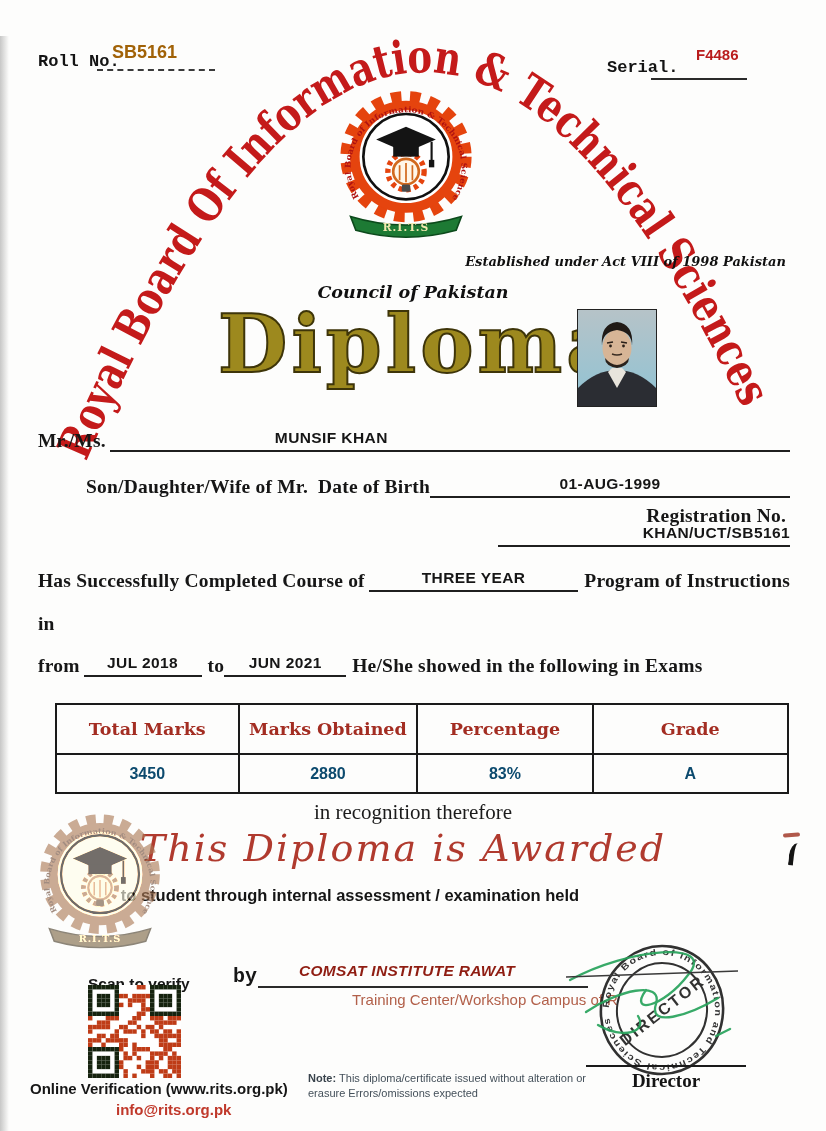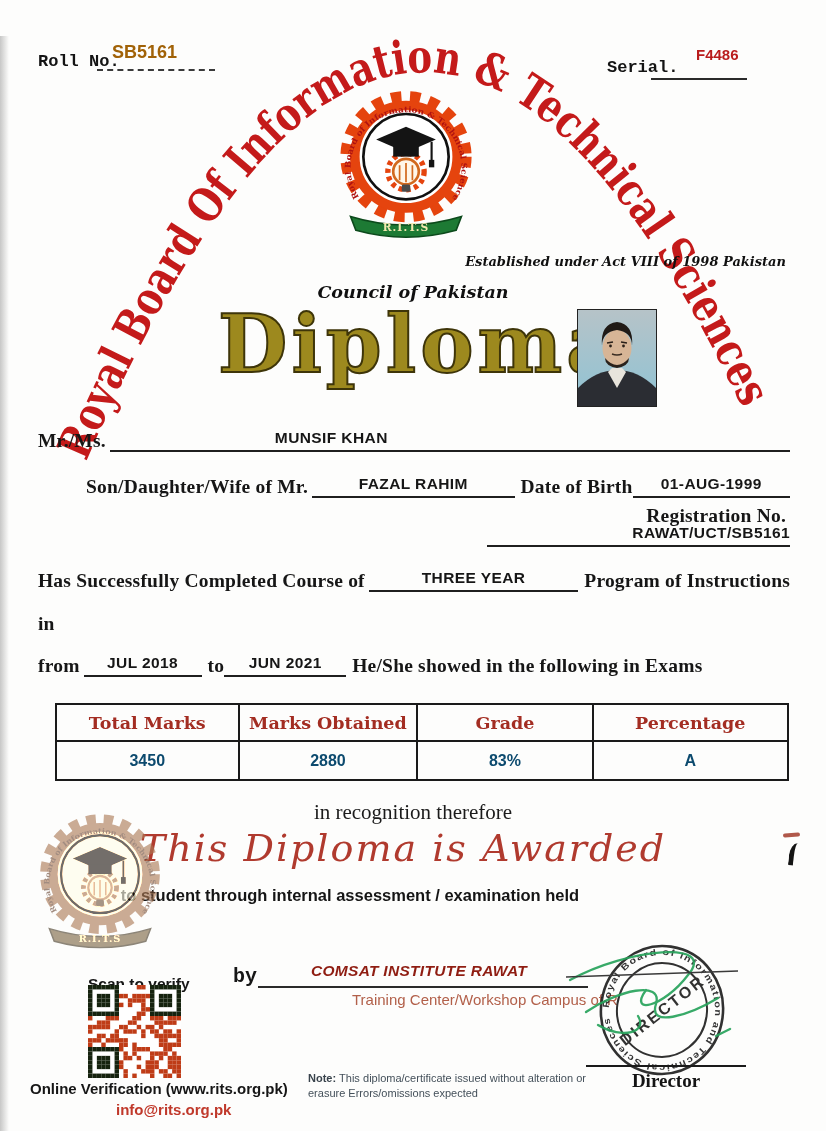--- a/index.html
+++ b/index.html
@@ -58,21 +58,21 @@
   .fld.w-dob{flex:1.05;}
   .fld.w-from{flex:0 0 118px;}
   .fld.w-to{flex:0 0 122px;}
 
   
   #marks-table{left:55px;top:703px;width:730px;border:2.5px solid #1a1a1a;}
   #marks-table .trow{display:grid;grid-template-columns:25% 24.5% 24% 26.5%;}
   #marks-table .trow.head{border-bottom:2.5px solid #1a1a1a;}
   #marks-table .cell{border-right:2.2px solid #1a1a1a;display:flex;align-items:center;justify-content:center;}
   #marks-table .cell:last-child{border-right:none;}
-  #marks-table .head .cell{height:35px;font-family:"DejaVu Serif",serif;font-weight:bold;
+  #marks-table .head .cell{height:48px;font-family:"DejaVu Serif",serif;font-weight:bold;
       font-size:17.5px;color:#a32d22;}
   #marks-table .body .cell{height:37px;font-family:"Liberation Sans",sans-serif;
       font-weight:bold;font-size:16px;color:#0c4a6e;}
 
   
   #recog1{left:63px;width:700px;top:800px;text-align:center;font-size:21px;color:#1b1b1b;}
   #recog2{left:63px;width:680px;top:826px;text-align:center;font-family:"DejaVu Serif",serif;
       font-style:italic;font-size:38px;color:#b03a2e;letter-spacing:2px;}
   #recog3{left:10px;width:680px;top:886px;text-align:center;font-family:"Liberation Sans",sans-serif;
       font-weight:bold;font-size:16.5px;color:#151515;}
@@ -84,21 +84,21 @@
 
   
   #scan-label{left:88px;top:975px;font-family:"Liberation Sans",sans-serif;font-weight:bold;font-size:15.5px;}
   #qr{left:88px;top:985px;width:93px;height:93px;}
   #online-line{left:30px;top:1080px;font-family:"Liberation Sans",sans-serif;font-weight:bold;font-size:15px;}
   #email-line{left:116px;top:1101px;font-family:"Liberation Sans",sans-serif;font-weight:bold;font-size:15px;color:#c0392b;}
 
   
   #by-label{left:233px;top:965px;font-family:Liberation Mono, monospace;font-weight:bold;font-size:20px;}
   #by-line{left:258px;top:986px;width:330px;height:2px;background:#2a2a2a;}
-  #institute{left:254px;width:330px;top:962px;text-align:center;font-family:"Liberation Sans",sans-serif;
+  #institute{left:242px;width:330px;top:962px;text-align:center;font-family:"Liberation Sans",sans-serif;
       font-weight:bold;font-style:italic;font-size:15.5px;color:#8f1d12;letter-spacing:.3px;}
   #campus{left:352px;top:991px;font-family:"Liberation Sans",sans-serif;font-size:15px;color:#b2604a;}
   #note{left:308px;top:1071px;width:278px;font-family:"Liberation Sans",sans-serif;
       font-size:11px;line-height:1.4;color:#44505a;text-align:justify;}
   #note b{color:#39434c;}
 
   
   #director-line{left:586px;top:1065px;width:160px;height:2.4px;background:#1a1a1a;}
   #director-label{left:596px;width:140px;top:1070px;text-align:center;font-family:"Liberation Serif",serif;
       font-weight:bold;font-size:19px;color:#141414;}
@@ -179,31 +179,29 @@
   </svg>
 
   <div class="abs row" id="row-name">
     <span class="lbl">Mr./Ms.</span>
     <span class="fld">
       <span class="val">MUNSIF KHAN</span></span>
   </div>
 
   <div class="abs row" id="row-father">
     <span class="lbl">Son/Daughter/Wife of Mr.</span>
-    <span class="fld w-father">
-      <span class="val">FAZAL RAHIM</span></span>
     <span class="lbl suffix">Date of Birth</span>
     <span class="fld w-dob">
       <span class="val">01-AUG-1999</span></span>
   </div>
 
   <div class="abs row" id="row-regno">
     <span class="lbl">Registration No.</span>
     <span class="fld">
-      <span class="val">RAWAT/UCT/SB5161</span></span>
+      <span class="val">KHAN/UCT/SB5161</span></span>
   </div>
 
   <div class="abs row" id="row-course">
     <span class="lbl">Has Successfully Completed Course of</span>
     <span class="fld">
       <span class="val">THREE YEAR</span></span>
     <span class="lbl suffix">Program of Instructions</span>
   </div>
 
   <div class="abs row" id="row-in">
@@ -217,22 +215,22 @@
     <span class="lbl suffix">to</span>
     <span class="fld w-to">
       <span class="val">JUN 2021</span></span>
     <span class="lbl suffix">He/She showed in the following in Exams</span>
   </div>
 
   <div class="abs" id="marks-table">
     <div class="trow head">
       <div class="cell">Total Marks</div>
       <div class="cell">Marks Obtained</div>
+      <div class="cell">Percentage</div>
       <div class="cell">Grade</div>
-      <div class="cell">Percentage</div>
     </div>
     <div class="trow body">
       <div class="cell">3450</div>
       <div class="cell">2880</div>
       <div class="cell">83%</div>
       <div class="cell">A</div>
     </div>
   </div>
 
   <div class="abs" id="recog1">in recognition therefore</div>

